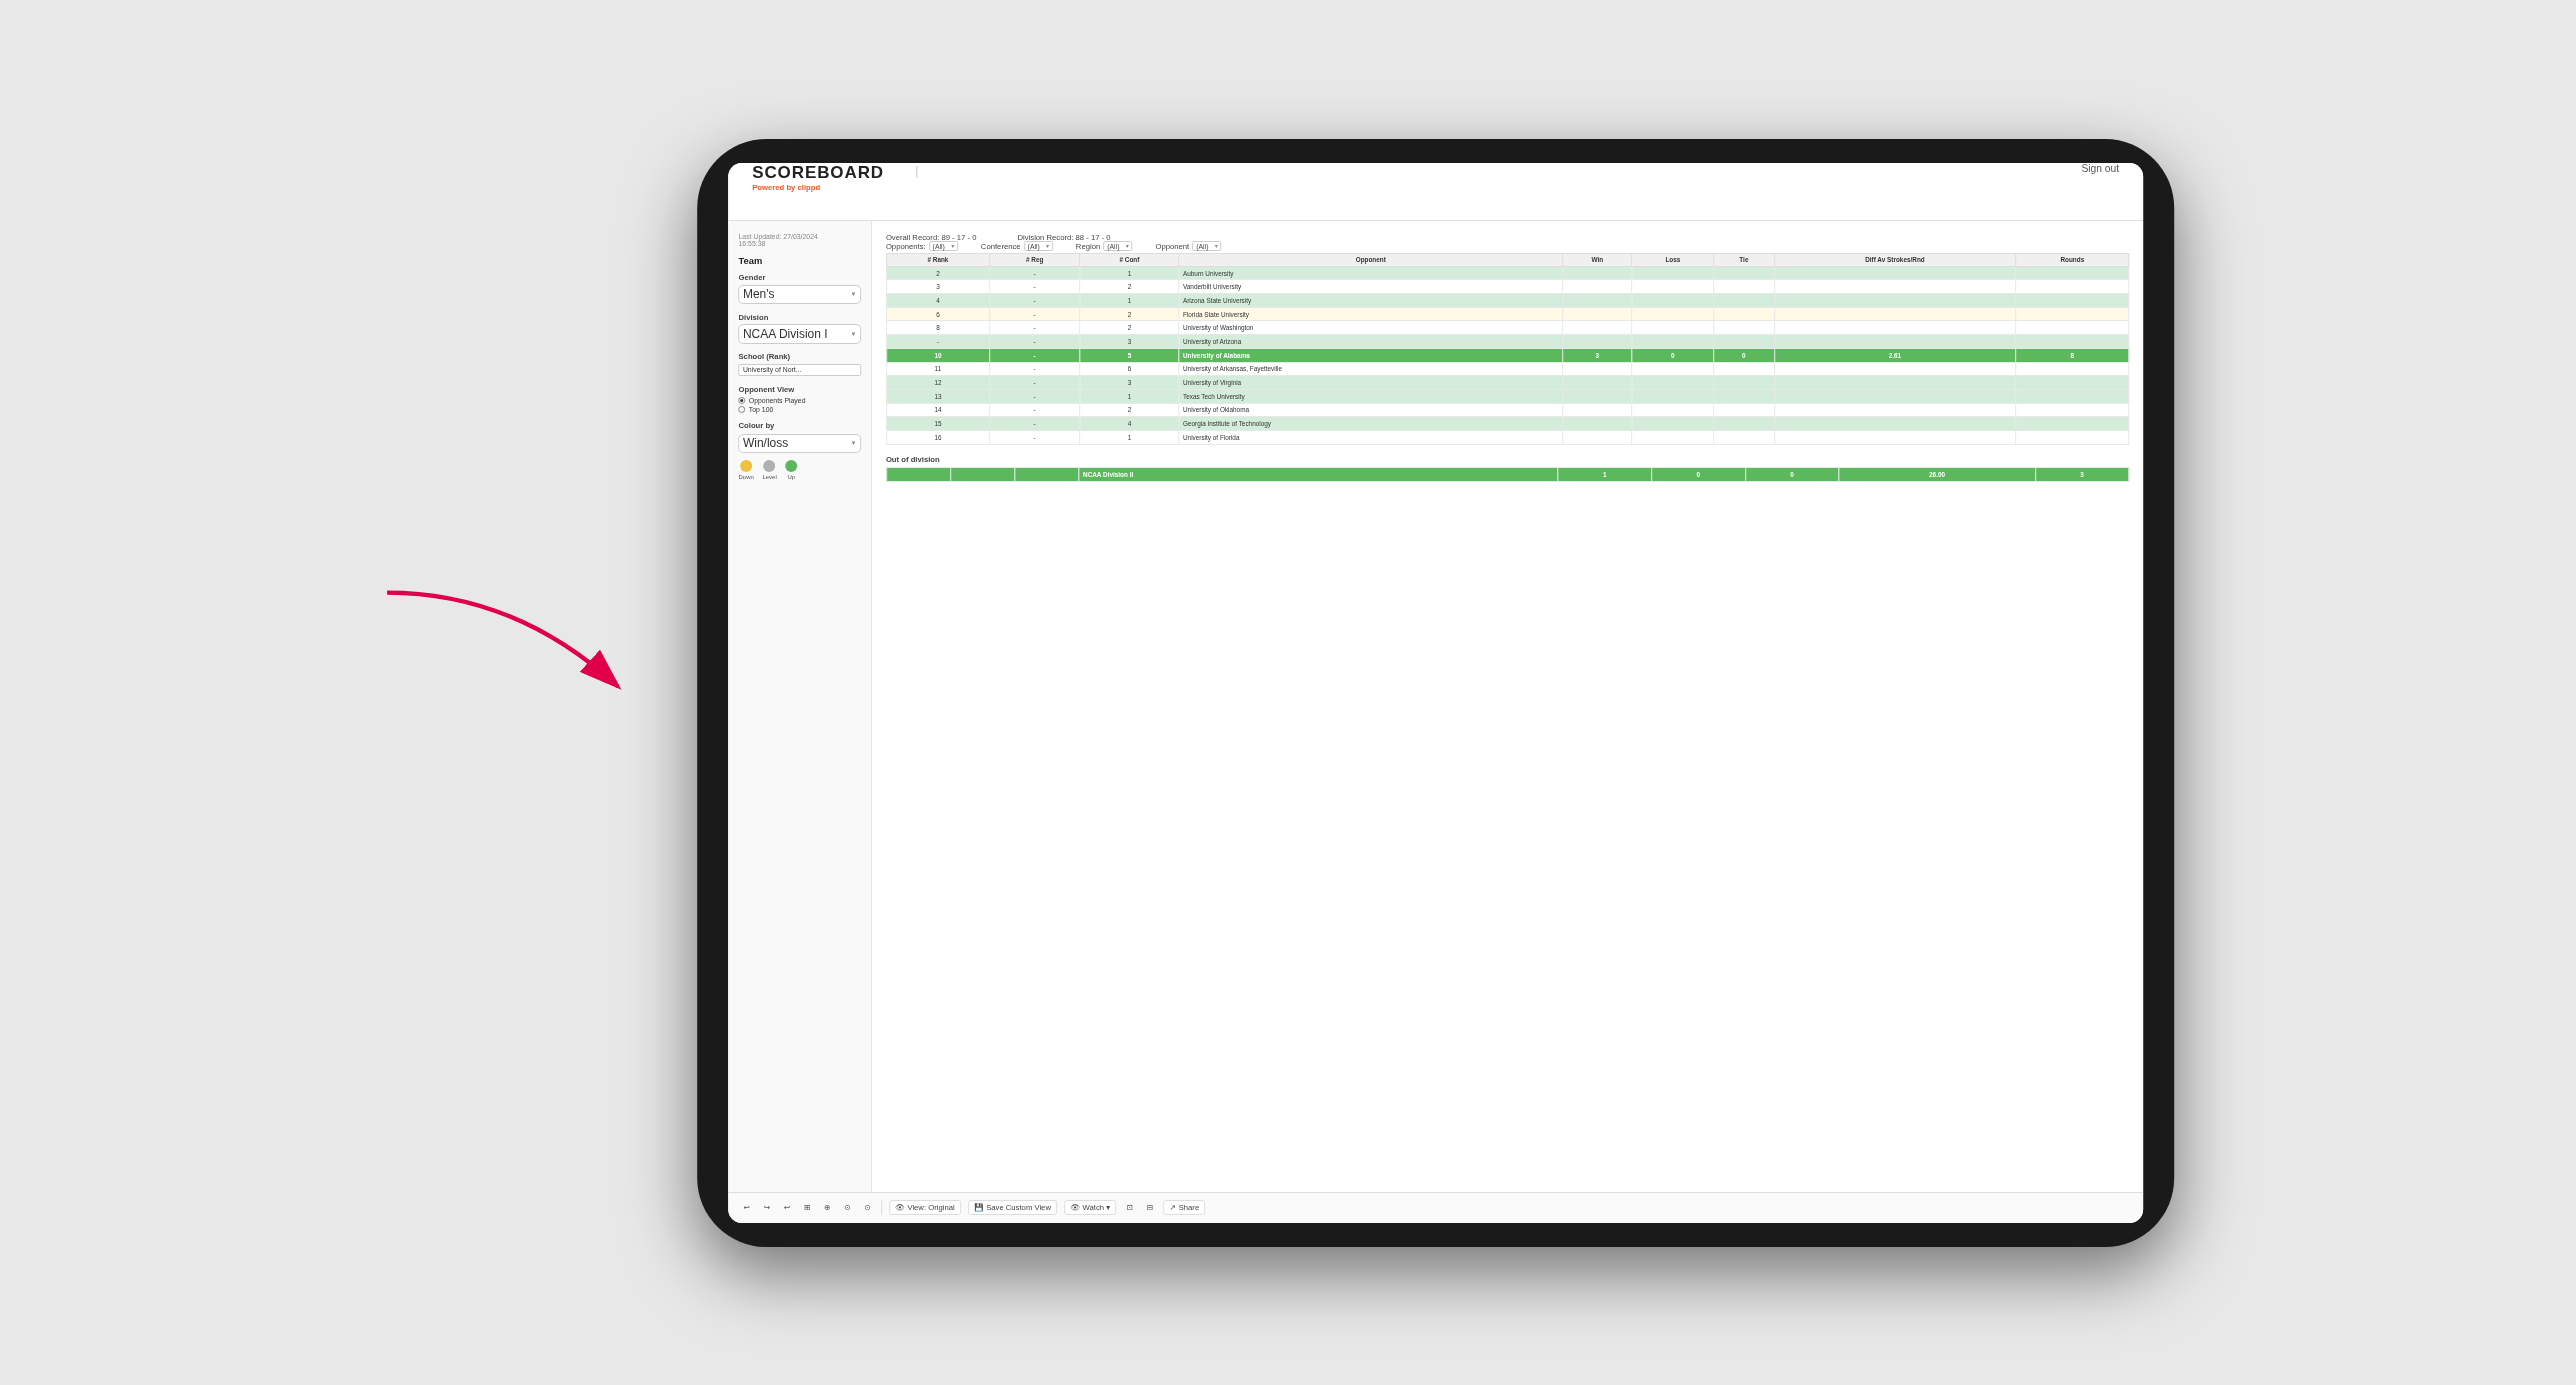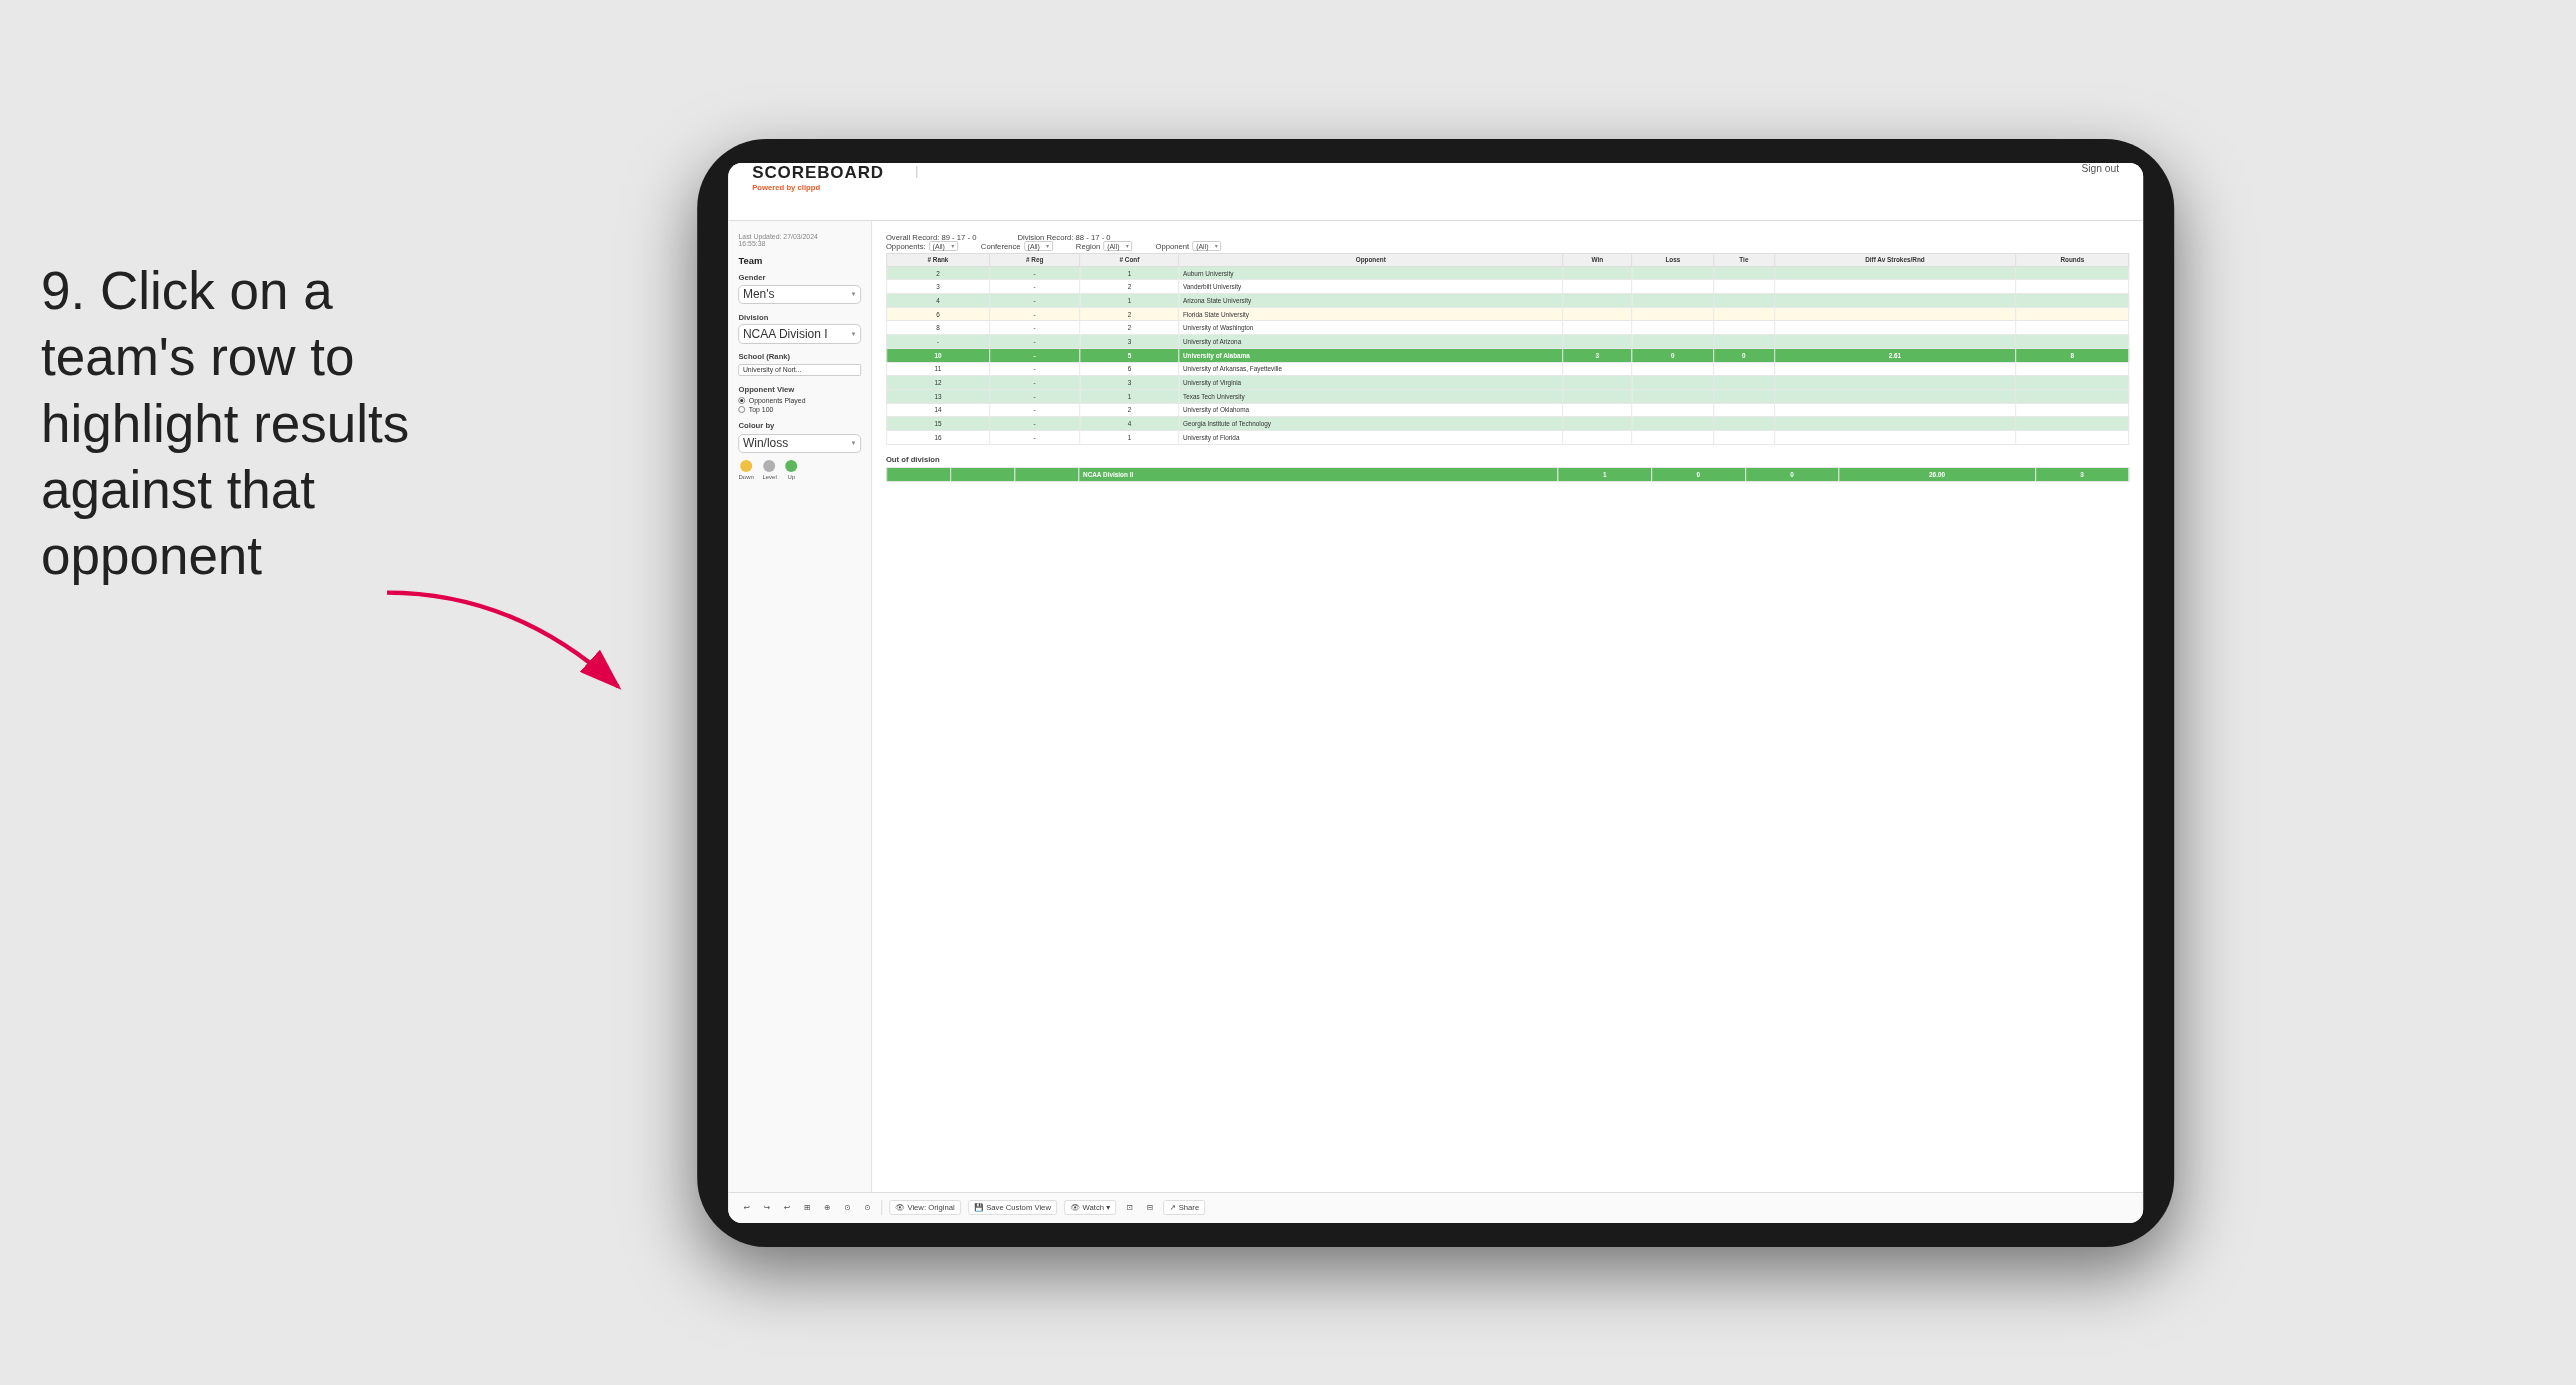--- a/index.html
+++ b/index.html
@@ -454,23 +454,20 @@
       height: 137px;
       z-index: 20;
       pointer-events: none;
     }
   </style>
 </head>
 <body>
 
 <div class="scene">
 
-  <div class="instruction-text">
-    <span>9.</span> <span>Click on a team's row to highlight results against that opponent</span>
-  </div>
 
   <svg class="arrow-svg" viewBox="0 0 320 160" xmlns="http://www.w3.org/2000/svg">
     <defs>
       <marker id="arrowhead" markerWidth="10" markerHeight="7" refX="9" refY="3.5" orient="auto">
         <polygon points="0 0, 10 3.5, 0 7" fill="#e0004a"></polygon>
       </marker>
     </defs>
     <path d="M 10 10 Q 160 10 280 120" stroke="#e0004a" stroke-width="5" fill="none" marker-end="url(#arrowhead)"></path>
   </svg>
 

